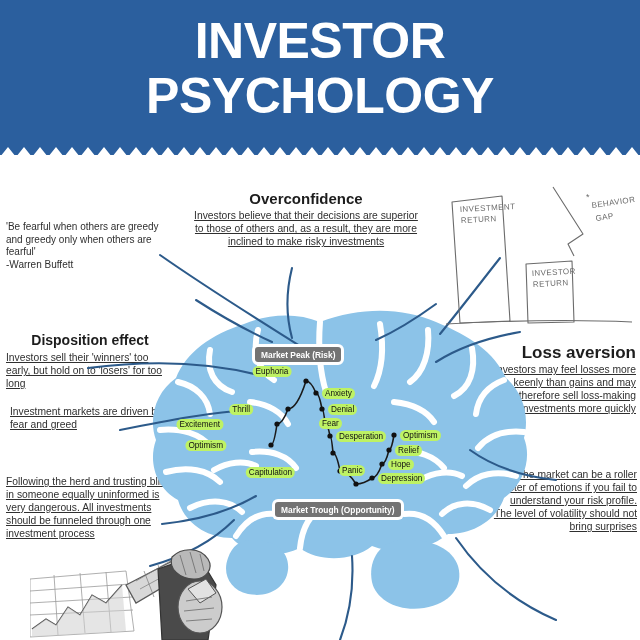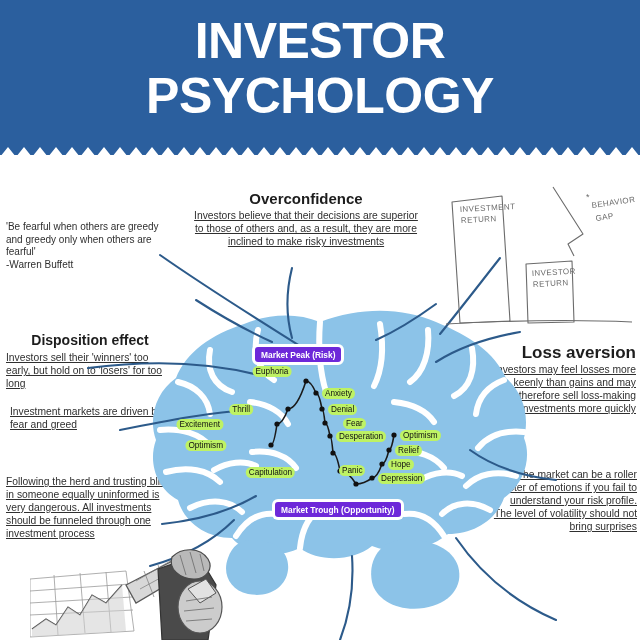--- a/index.html
+++ b/index.html
@@ -113,21 +113,21 @@
     padding: 1px 3px;
     border-radius: 6px;
     white-space: nowrap;
     z-index: 4;
   }
   .badge {
     position: absolute;
     font-size: 8.4px;
     line-height: 10px;
     color: #ffffff;
-    background: #6d28d9;
+    background: #737373;
     padding: 2.5px 6px;
     border-radius: 3px;
     white-space: nowrap;
     box-shadow: 0 0 0 3px #ffffff;
     z-index: 4;
     font-weight: bold;
   }
 
   
   .sketch-topright {
@@ -254,21 +254,21 @@
     </g>
 </svg>
 
 <div id="emolabels">
     <div class="emolabel" style="top: 440px; left: 226px; transform: translateX(-100%);">Optimism</div>
     <div class="emolabel" style="top: 419px; left: 223px; transform: translateX(-100%);">Excitement</div>
     <div class="emolabel" style="top: 404px; left: 253px; transform: translateX(-100%);">Thrill</div>
     <div class="emolabel" style="top: 366px; left: 272px; transform: translateX(-50%);">Euphoria</div>
     <div class="emolabel" style="top: 388px; left: 322px;">Anxiety</div>
     <div class="emolabel" style="top: 404px; left: 328px;">Denial</div>
-    <div class="emolabel" style="top: 418px; left: 343px;">Fear</div>
+    <div class="emolabel" style="top: 418px; left: 319px;">Fear</div>
     <div class="emolabel" style="top: 431px; left: 336px;">Desperation</div>
     <div class="emolabel" style="top: 449px; left: 339px; margin-top: 16px;">Panic</div>
     <div class="emolabel" style="top: 467px; left: 295px; transform: translateX(-100%);">Capitulation</div>
     <div class="emolabel" style="top: 503px; left: 332px; transform: translateX(-50%);">Despondency</div>
     <div class="emolabel" style="top: 473px; left: 378px;">Depression</div>
     <div class="emolabel" style="top: 459px; left: 388px;">Hope</div>
     <div class="emolabel" style="top: 445px; left: 395px;">Relief</div>
     <div class="emolabel" style="top: 430px; left: 400px;">Optimism</div>
   </div>
 

